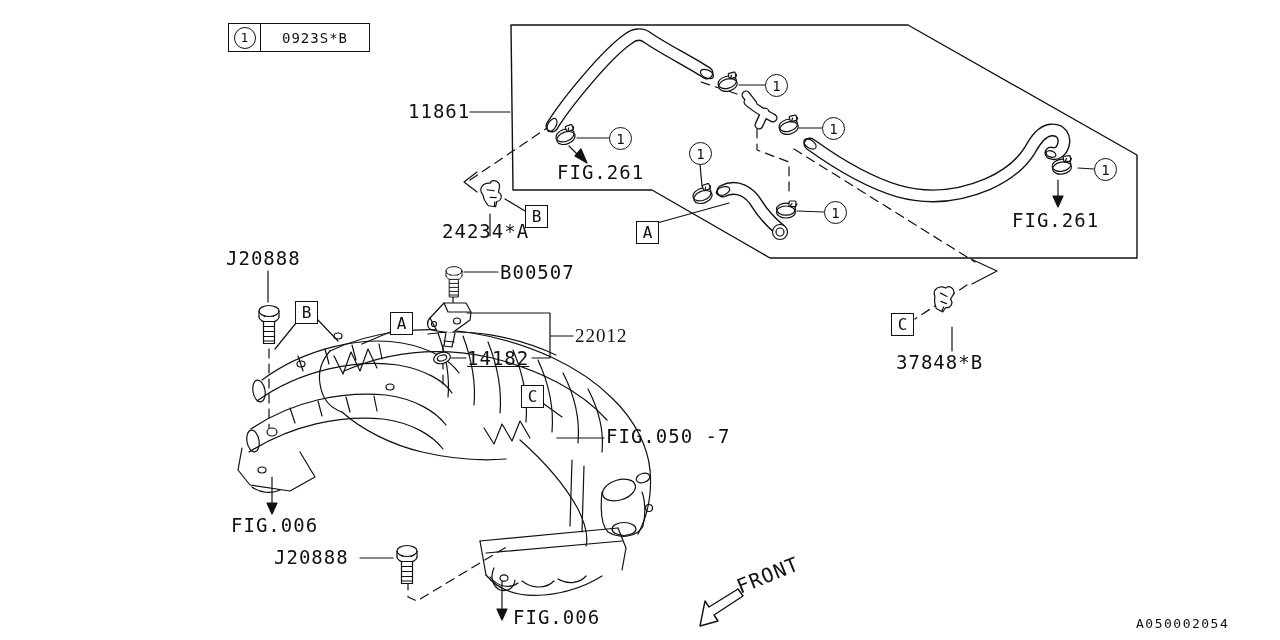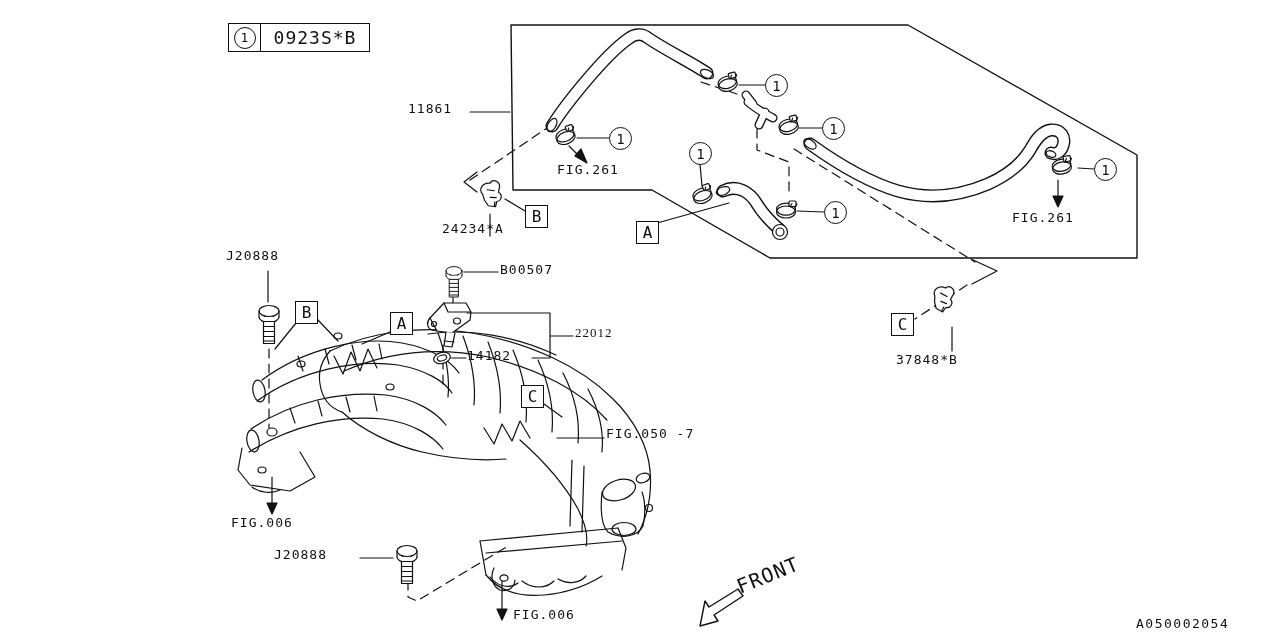--- a/index.html
+++ b/index.html
@@ -1,29 +1,29 @@
 <!DOCTYPE html>
 <html><head>
 <meta charset="utf-8">
 <style>
   html,body{margin:0;padding:0;background:#fff;}
   #canvas{position:relative;width:1280px;height:640px;background:#ffffff;overflow:hidden;
           font-family:"DejaVu Sans Mono", monospace;color:#111;}
   #linework{position:absolute;left:0;top:0;}
-  .lbl{position:absolute;font-size:13px;letter-spacing:1px;white-space:nowrap;color:#111;line-height:1;}
+  .lbl{position:absolute;font-size:19px;letter-spacing:1px;white-space:nowrap;color:#111;line-height:1;}
   .marker-box{position:absolute;width:21px;height:21px;border:1.7px solid #111;background:#fff;
               display:flex;align-items:center;justify-content:center;font-size:16px;}
   .callout{position:absolute;width:21px;height:21px;border:1.5px solid #111;border-radius:50%;
            background:#fff;display:flex;align-items:center;justify-content:center;font-size:14px;}
   #legend{position:absolute;left:228px;top:23px;width:140px;height:27px;border:1.7px solid #111;
           display:flex;align-items:stretch;background:#fff;}
   #legend .cell-circ{width:31px;border-right:1.7px solid #111;display:flex;align-items:center;justify-content:center;}
   #legend .cell-circ .circ{width:20px;height:20px;border:1.3px solid #111;border-radius:50%;
           display:flex;align-items:center;justify-content:center;font-size:13px;}
-  #legend .cell-code{flex:1;display:flex;align-items:center;justify-content:center;font-size:18px;letter-spacing:1px;}
+  #legend .cell-code{flex:1;display:flex;align-items:center;justify-content:center;font-size:14px;letter-spacing:1px;}
   .front{font-size:20px;transform:rotate(-22deg);transform-origin:left top;}
   .docnum{font-size:13px;letter-spacing:1.5px;}
 </style>
 </head>
 <body>
 
 <div id="canvas">
 
 <svg id="linework" width="1280" height="640" viewBox="0 0 1280 640" stroke="#111" fill="none" stroke-width="1.2" stroke-linecap="round" stroke-linejoin="round">
 
@@ -211,21 +211,21 @@
     <span class="circ">1</span>
   </div>
   <div class="cell-code">0923S*B</div>
 </div>
 
 <div class="lbl" style="left:408px;top:102px;">11861</div>
 <div class="lbl" style="left:442px;top:222px;">24234*A</div>
 <div class="lbl" style="left:896px;top:353px;">37848*B</div>
 <div class="lbl" style="left:500px;top:263px;">B00507</div>
 <div class="lbl" style="left:575px;top:326px;font-family:Liberation Serif, serif;">22012</div>
-<div class="lbl" style="left:467px;top:349px;">14182</div>
+<div class="lbl" style="left:467px;top:349px;text-decoration:underline;">14182</div>
 <div class="lbl" style="left:226px;top:249px;">J20888</div>
 <div class="lbl" style="left:274px;top:548px;">J20888</div>
 
 <div class="lbl" style="left:557px;top:163px;">FIG.261</div>
 <div class="lbl" style="left:1012px;top:211px;">FIG.261</div>
 <div class="lbl" style="left:231px;top:516px;">FIG.006</div>
 <div class="lbl" style="left:513px;top:608px;">FIG.006</div>
 <div class="lbl" style="left:606px;top:427px;">FIG.050 -7</div>
 
 <div class="callout" style="left:609px;top:127px;">1</div>

